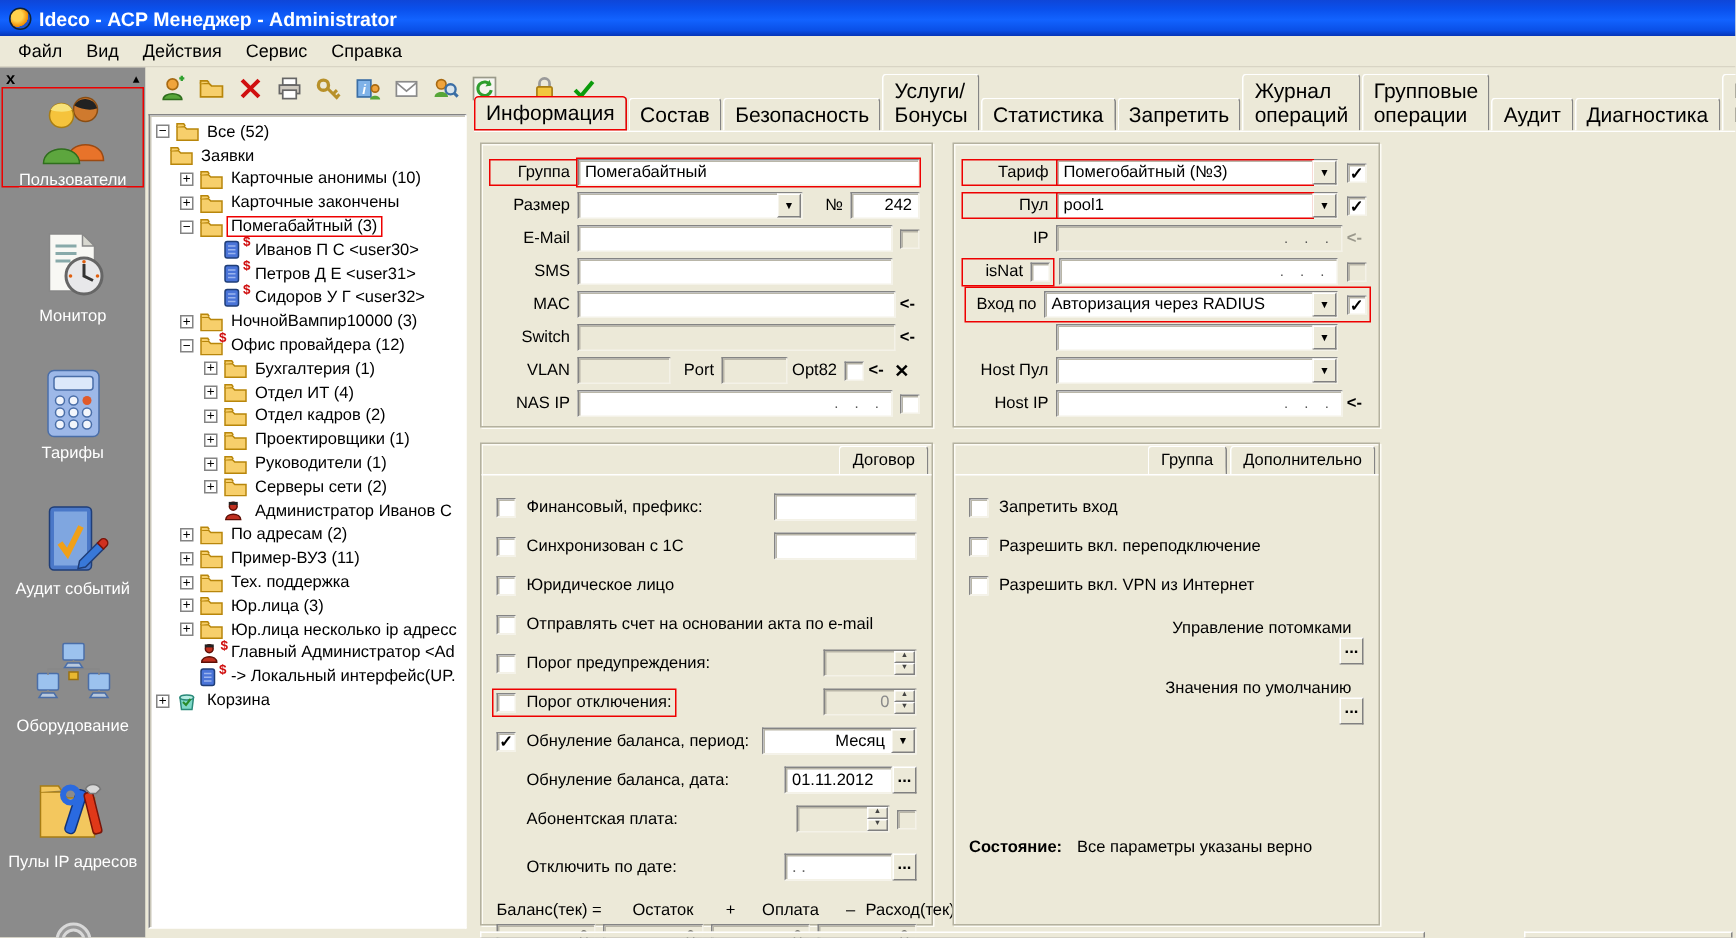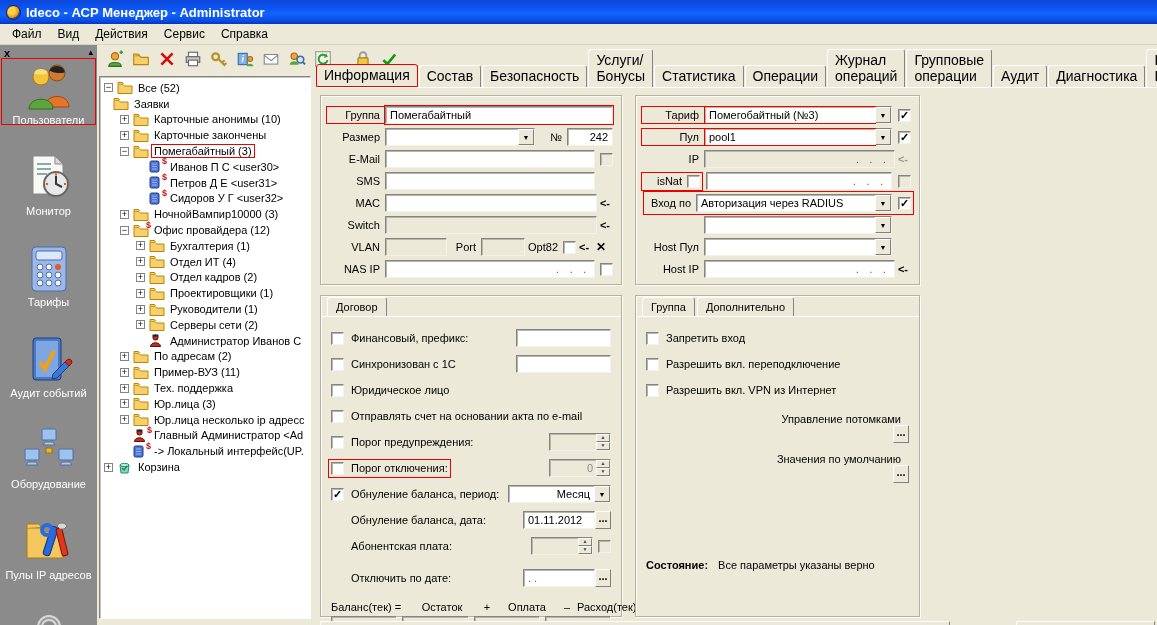--- a/index.html
+++ b/index.html
@@ -86,21 +86,21 @@
     box-shadow:inset 1px 1px 0 #b9b6a8; }
   .spin.dis { background:#ece9d8; }
   .spin .sval { flex:1 1 auto; text-align:right; padding:2px 3px; color:#8a8a8a; }
   .spin .sbtns { flex:0 0 14px; display:flex; flex-direction:column; }
   .spin .sbtns span { flex:1; background:#ece9d8; border:1px solid; border-color:#fff #808080 #808080 #fff;
     font-size:5px; line-height:5px; text-align:center; color:#444; }
   .dots-btn { width:16px; height:18px; background:#ece9d8; border:1px solid; border-color:#fff #808080 #808080 #fff;
     text-align:center; line-height:12px; font-weight:bold; }
 
   
-  .itabs { display:flex; align-items:flex-end; height:21px; padding-left:6px; border-bottom:1px solid #fff; }
+  .itabs { display:flex; align-items:flex-end; height:21px; padding-left:6px; border-bottom:1px solid #fff;justify-content:flex-end; }
   .itab { padding:3px 8px; border:1px solid; border-color:#fff #848484 #848484 #fff; border-bottom:none;
     border-radius:3px 3px 0 0; background:#ece9d8; margin-right:2px; }
 
   .crow { display:flex; align-items:center; margin:8px 10px 0; height:18px; position:relative; }
   .crow .ctext { padding-left:7px; white-space:nowrap; }
   .redwrap { outline:1px solid #e00; outline-offset:2px; }
 
   .balance-head { display:flex; margin:14px 10px 0; font-size:11px; white-space:nowrap; }
   .balance-vals { display:flex; gap:5px; margin:3px 10px 0; }
   .bval { flex:1; height:18px; background:#ece9d8; border:1px solid; border-color:#848484 #f4f2e8 #f4f2e8 #848484;
@@ -128,21 +128,21 @@
       <span class="menu-item">Вид</span>
       <span class="menu-item">Действия</span>
       <span class="menu-item">Сервис</span>
       <span class="menu-item">Справка</span>
     </div>
 
   <div class="sidebar">
     <span class="side-close">x</span>
     <span class="side-arrow">▴</span>
     <div id="side-items">
-        <div class="side-item sel" style="margin-top: 12px;"><span><svg width="52" height="48" viewBox="0 0 52 48">
+        <div class="side-item sel" style="margin-top: 12px; text-decoration: underline;"><span><svg width="52" height="48" viewBox="0 0 52 48">
               <circle cx="34" cy="10" r="8" fill="#cf7a2e" stroke="#8a4d12"></circle>
               <path d="M34 3a8 8 0 017.8 6.2C38 11 31 10 26.6 7.4A8 8 0 0134 3z" fill="#222"></path>
               <path d="M22 44c0-14 24-14 24 0z" fill="#e8732a" stroke="#9c4a12"></path>
               <circle cx="18" cy="14" r="8" fill="#f5c33c" stroke="#a87d14"></circle>
               <path d="M18 6a8 8 0 017 4.2c-4.5 2-10 1.4-14.3.2A8 8 0 0118 6z" fill="#f7e27a"></path>
               <path d="M6 46c0-13 24-13 24 0z" fill="#5da63e" stroke="#2f6e1d"></path>
             </svg></span><span class="lbl">Пользователи</span></div>
         <div class="side-item" style="margin-top: 22px;"><span><svg width="52" height="48" viewBox="0 0 52 48">
               <path d="M10 2h22l8 8v30H10z" fill="#f8f8f4" stroke="#888"></path>
               <path d="M32 2l8 8h-8z" fill="#d8d8d0" stroke="#888"></path>
@@ -487,21 +487,21 @@
         </div>
       </div>
 
     <div class="form">
       <div class="tabs">
           <span class="tab on">Информация</span>
           <span class="tab">Состав</span>
           <span class="tab">Безопасность</span>
           <span class="tab">Услуги/Бонусы</span>
           <span class="tab">Статистика</span>
-          <span class="tab">Операции</span>
+          <span class="tab">Запретить</span>
           <span class="tab">Журнал операций</span>
           <span class="tab">Групповые операции</span>
           <span class="tab">Аудит</span>
           <span class="tab">Диагностика</span>
           <span class="tab">Help Desk</span>
         </div>
 
       <div class="gbox gb-lt">
         <div class="frow" style="margin-top:10px;">
           <span class="lab w56 redwrap">Группа</span>

